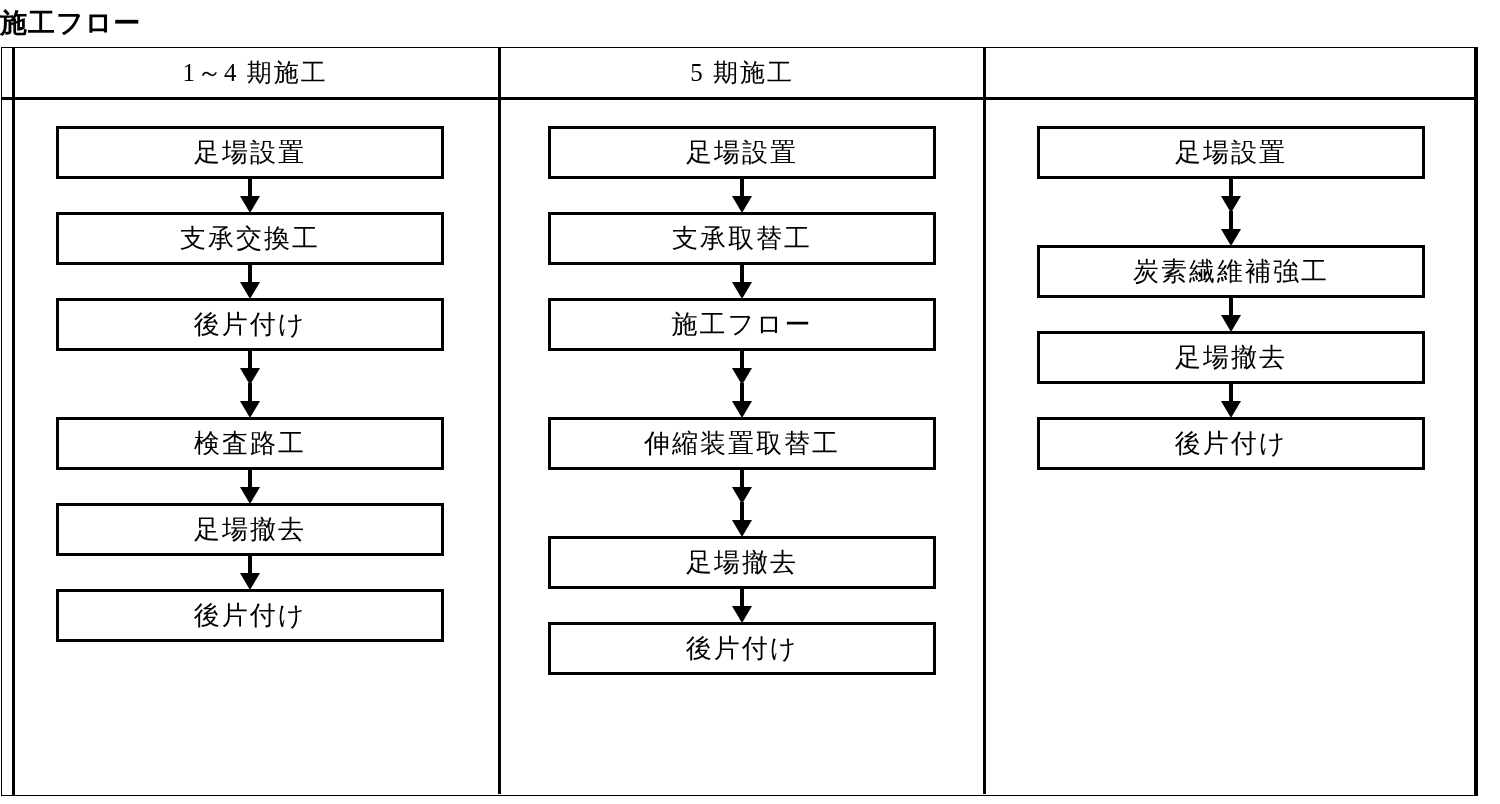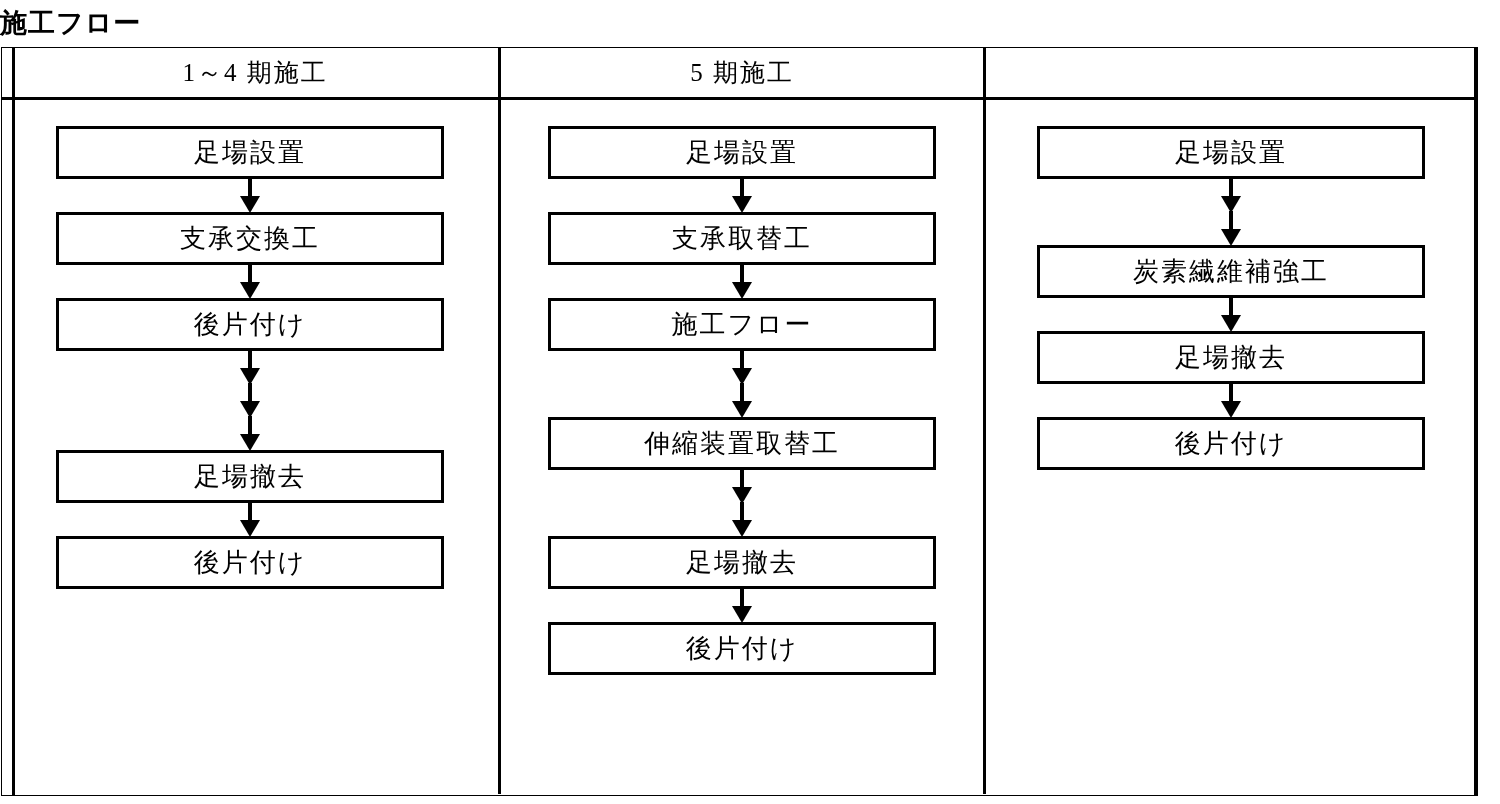--- a/index.html
+++ b/index.html
@@ -188,20 +188,21 @@
             </div>
           <div class="flow-node">後片付け</div>
           <div class="flow-arrow">
               <span class="shaft"></span>
               <span class="head"></span>
             </div>
           <div class="flow-arrow">
               <span class="shaft"></span>
               <span class="head"></span>
             </div>
+          <div class="flow-node">検査路工</div>
           <div class="flow-arrow">
               <span class="shaft"></span>
               <span class="head"></span>
             </div>
           <div class="flow-node">足場撤去</div>
           <div class="flow-arrow">
               <span class="shaft"></span>
               <span class="head"></span>
             </div>
           <div class="flow-node">後片付け</div>

